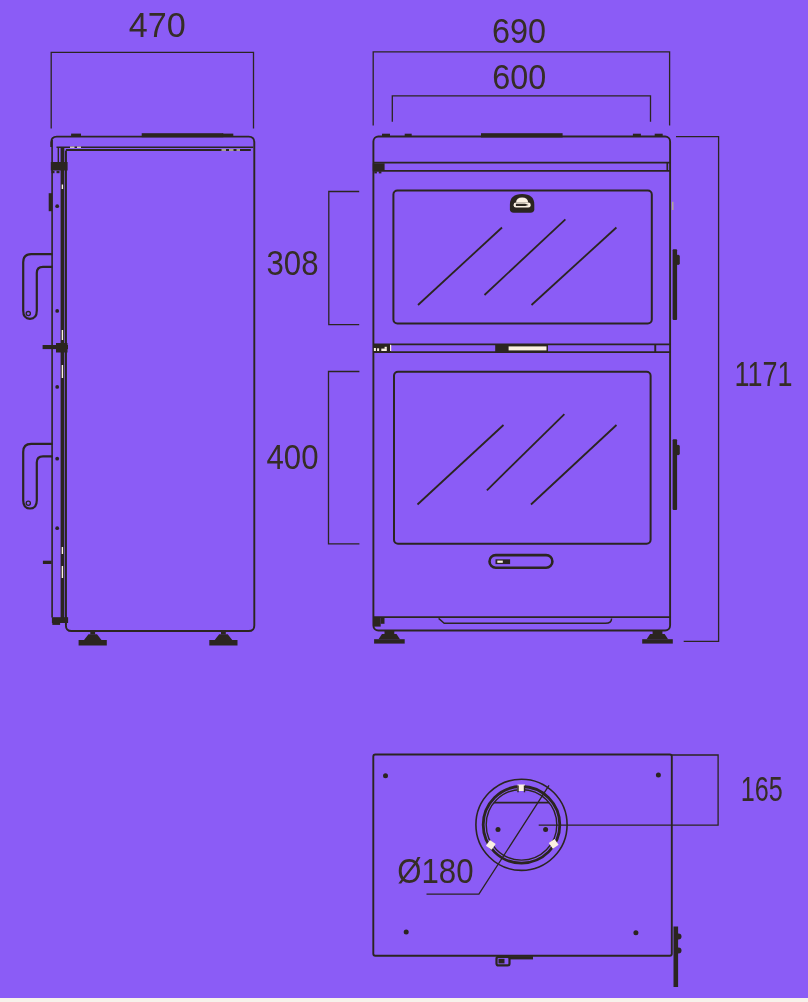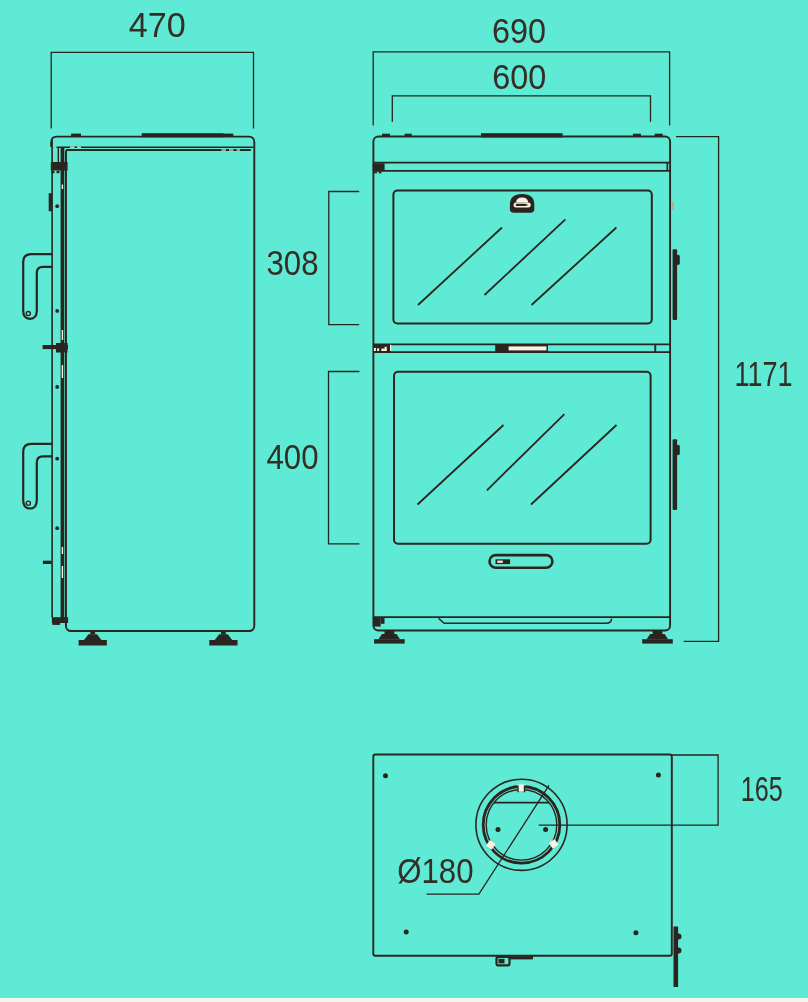--- a/index.html
+++ b/index.html
@@ -1,16 +1,16 @@
 <!DOCTYPE html>
 <html><head>
 <meta charset="utf-8">
 <style>
   html,body{margin:0;padding:0;background:#fbf0e2;}
-  #page{position:relative;width:808px;height:1002px;background:#5eead4;overflow:hidden;}
+  #page{position:relative;width:808px;height:1002px;background:#8b5cf6;overflow:hidden;}
   svg{position:absolute;left:0;top:0;}
   text{font-family:"Liberation Sans",sans-serif;fill:#352d26;}
 </style>
 </head>
 <body>
 <div id="page">
 <svg width="808" height="1002" viewBox="0 0 808 1002">
 
   <rect x="0" y="998" width="808" height="4" fill="#f7f2eb" stroke="none"></rect>
   <g stroke="#2b2520" fill="none" stroke-linecap="butt">

